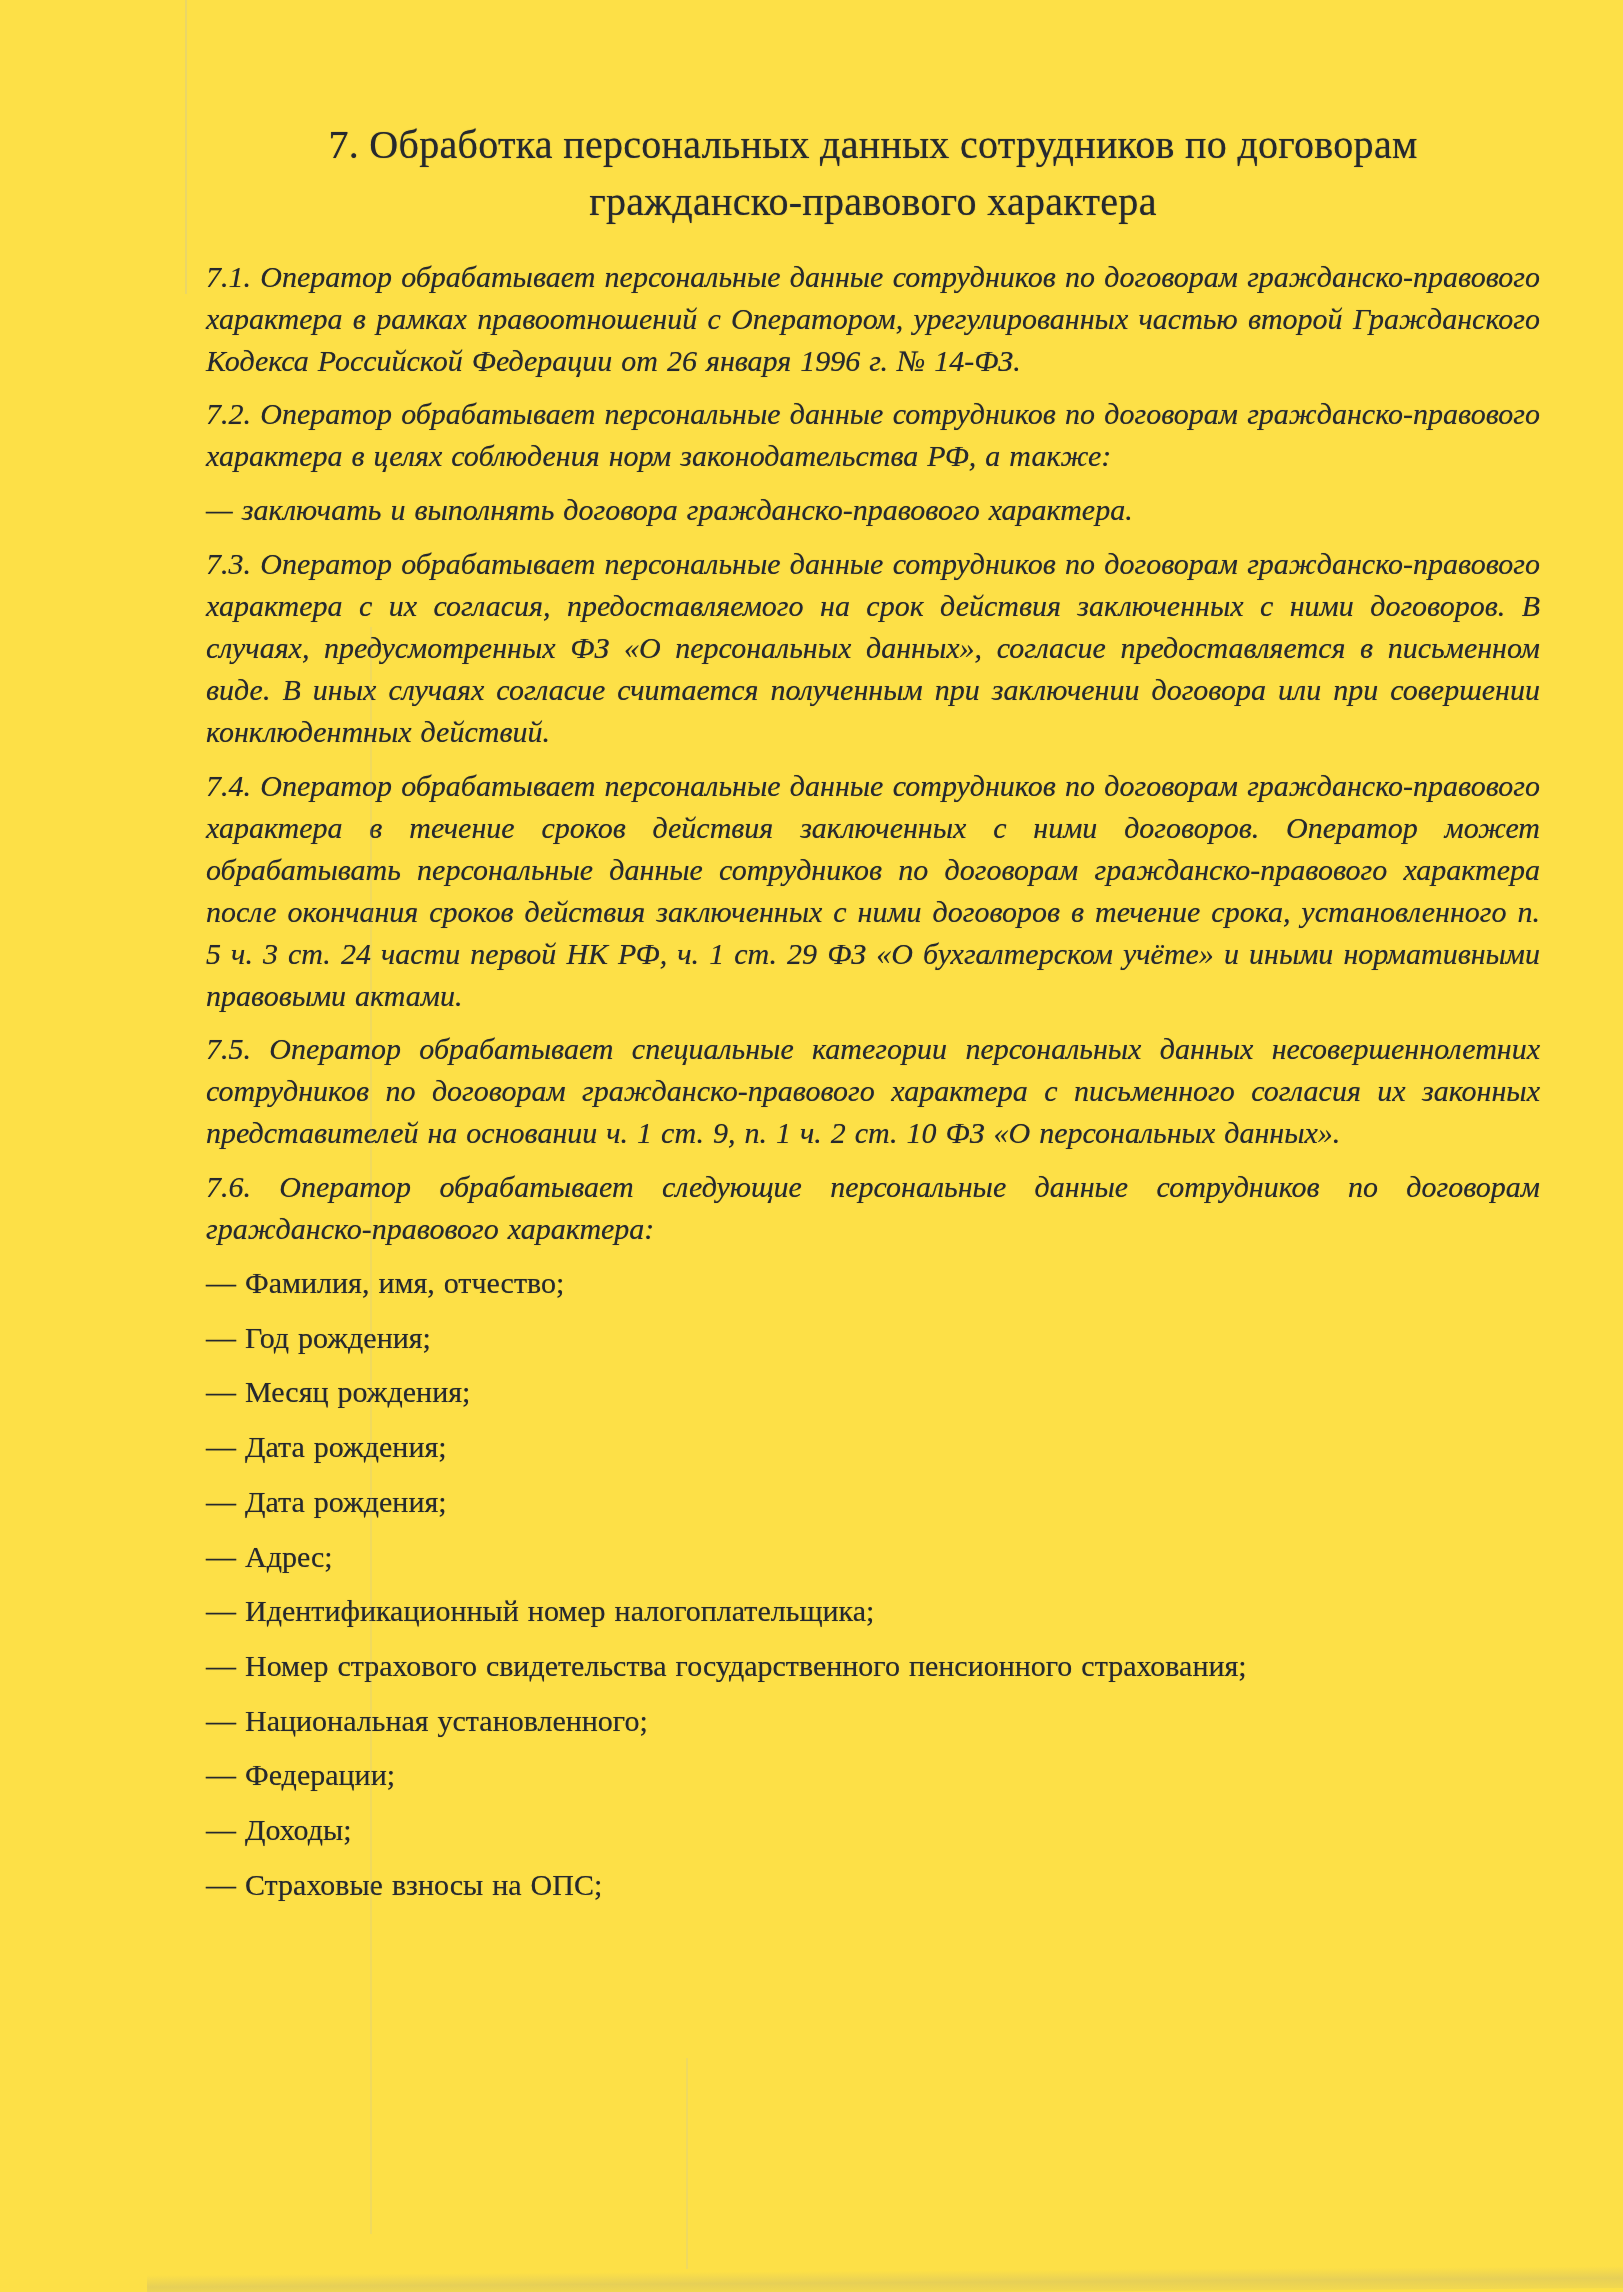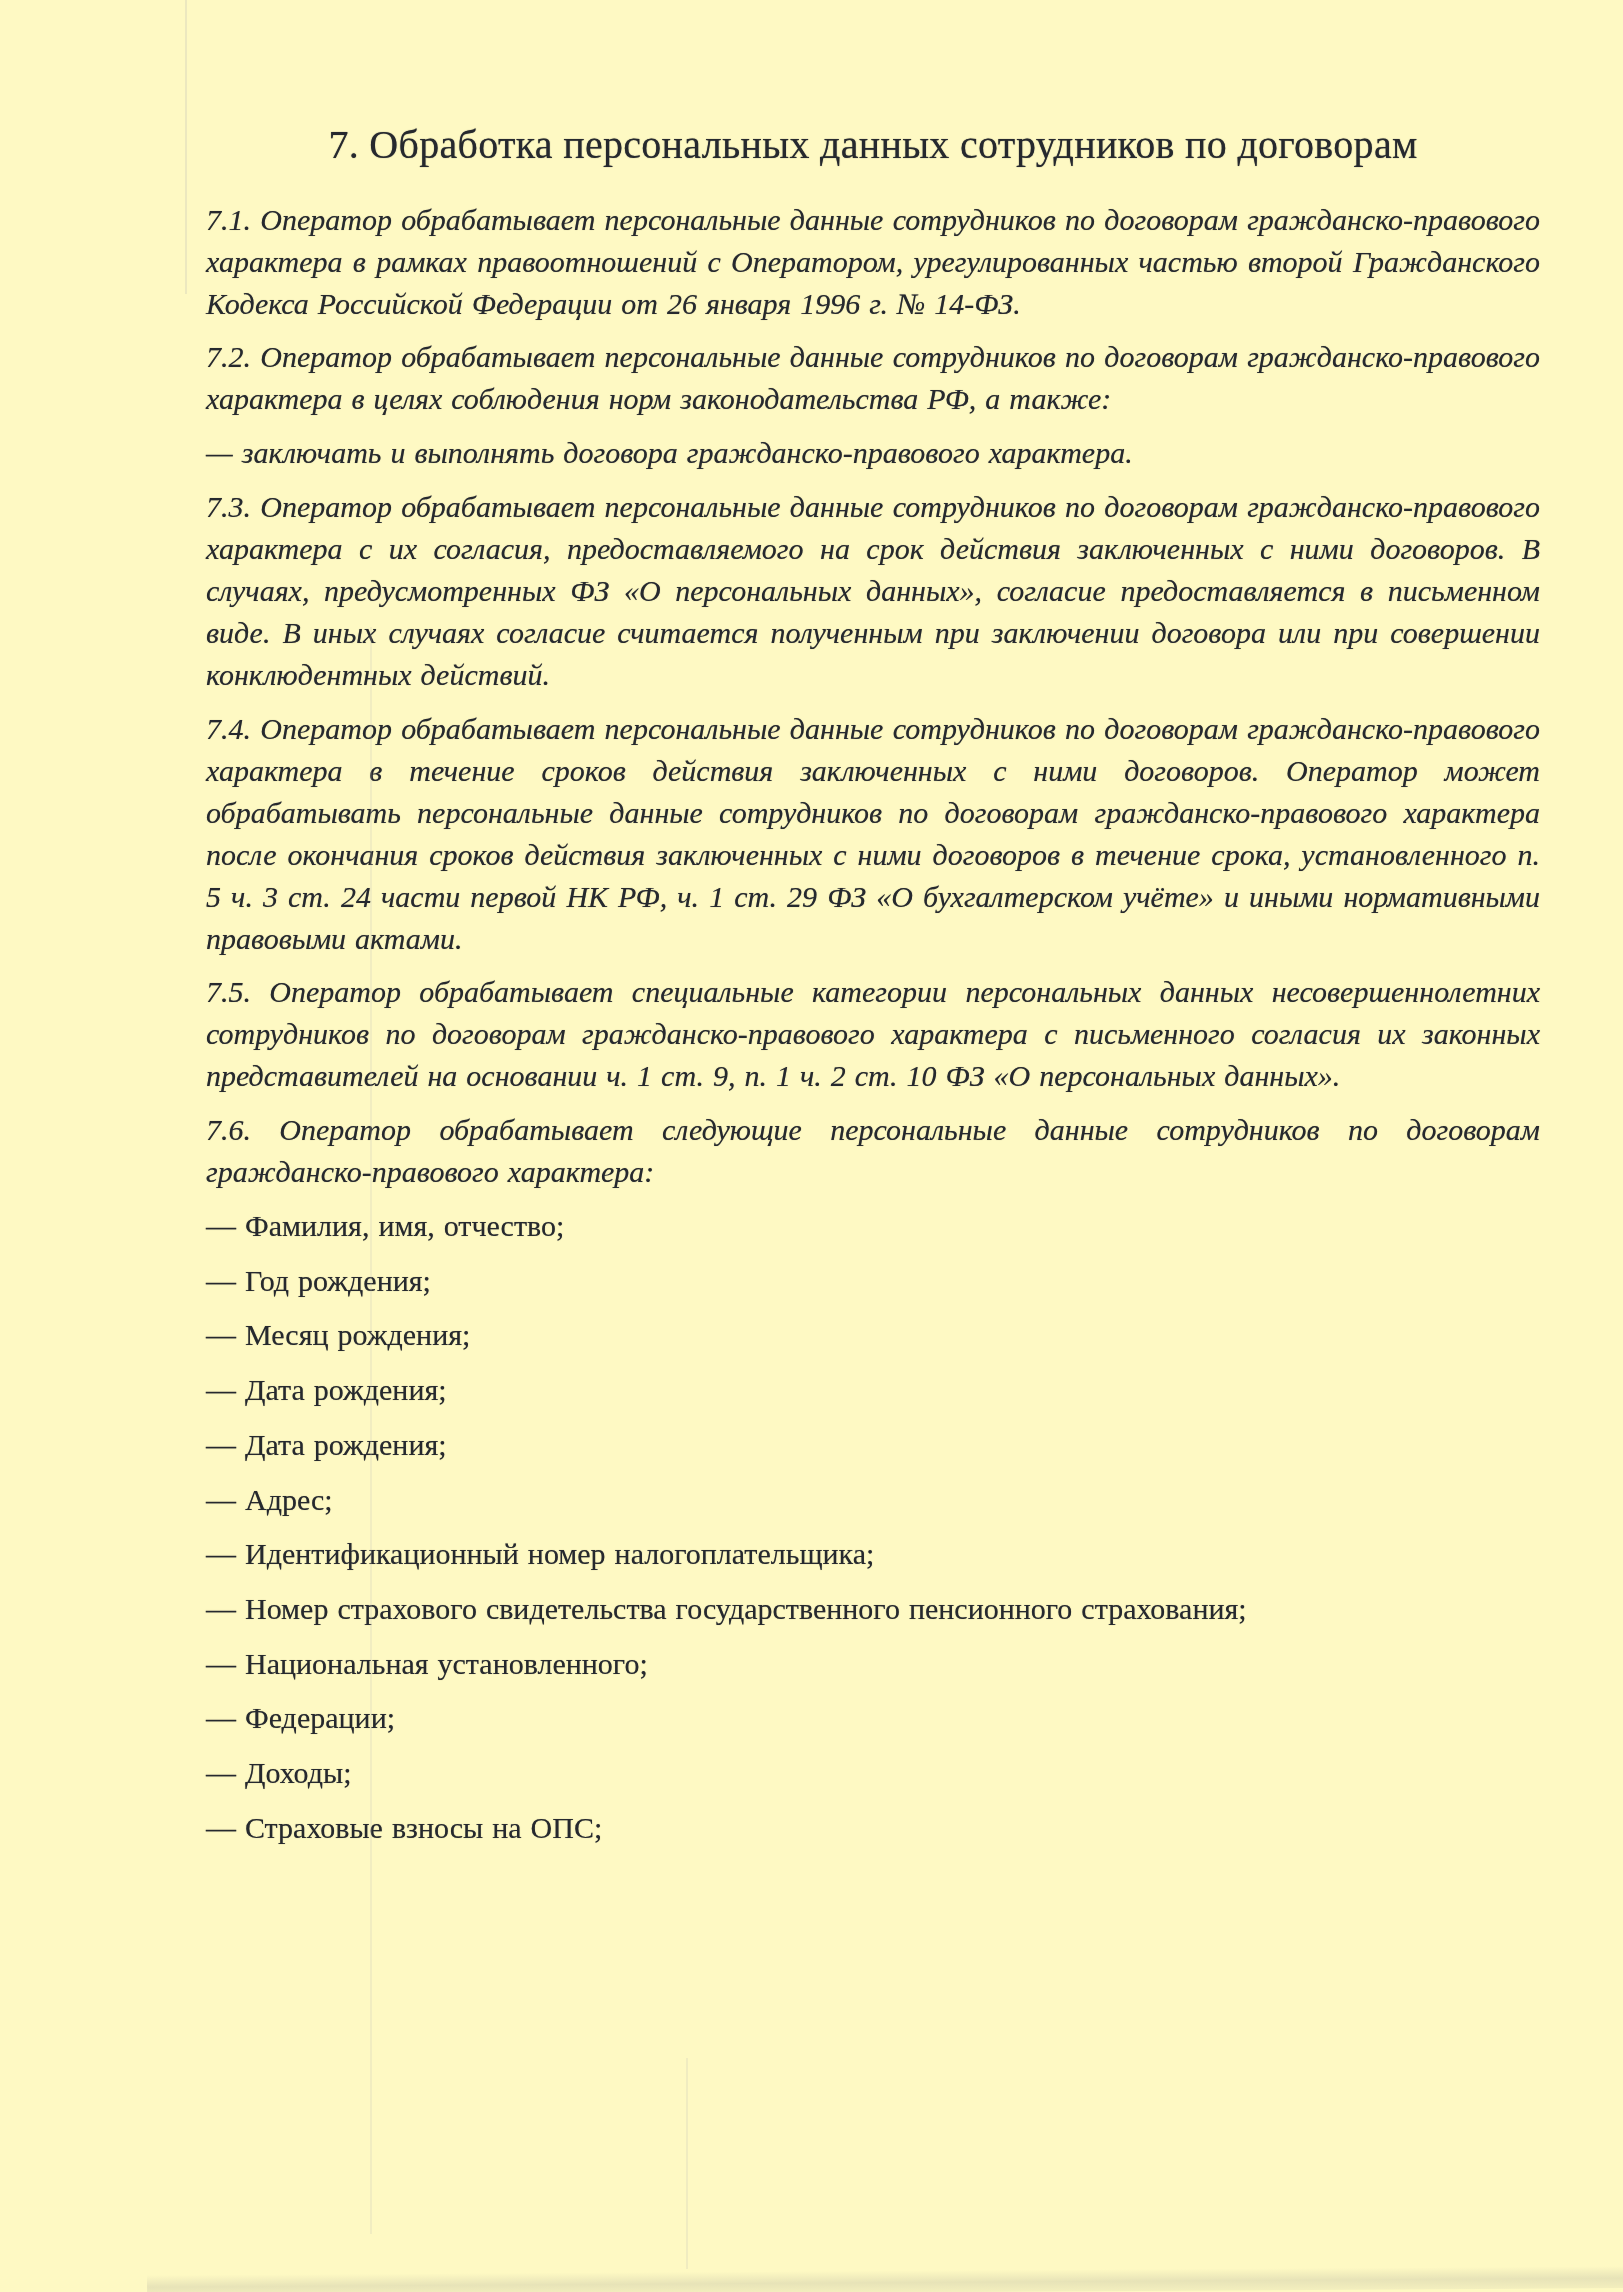--- a/index.html
+++ b/index.html
@@ -11,21 +11,21 @@
     width: 1623px;
     height: 2293px;
     position: relative;
     overflow: hidden;
     font-family: "Liberation Serif", "DejaVu Serif", serif;
     color: #26292e;
   }
   .page {
     position: absolute;
     inset: 0;
-    background: #fef9c3;
+    background: #fde047;
     box-sizing: border-box;
     padding: 116px 83px 0 206px;
     text-shadow: 0 0 0.8px rgba(38, 41, 46, 0.55);
     filter: blur(0.2px);
   }
   .doc-title {
     font-size: 40px;
     line-height: 57px;
     font-weight: normal;
     text-align: center;
@@ -72,21 +72,21 @@
     transform: rotate(-0.35deg);
     transform-origin: right center;
     pointer-events: none;
   }
 </style>
 </head>
 <body>
 
 <div class="page">
 
-  <h1 class="doc-title"><span>7. Обработка персональных данных сотрудников по договорам</span><br></h1>
+  <h1 class="doc-title"><span>7. Обработка персональных данных сотрудников по договорам</span><br><span>гражданско-правового характера</span></h1>
 
   <p class="para">7.1. Оператор обрабатывает персональные данные сотрудников по договорам гражданско-правового характера в рамках правоотношений с Оператором, урегулированных частью второй Гражданского Кодекса Российской Федерации от 26 января 1996 г. № 14-ФЗ.</p>
   <p class="para">7.2. Оператор обрабатывает персональные данные сотрудников по договорам гражданско-правового характера в целях соблюдения норм законодательства РФ, а также:</p>
   <p class="para">— заключать и выполнять договора гражданско-правового характера.</p>
   <p class="para">7.3. Оператор обрабатывает персональные данные сотрудников по договорам гражданско-правового характера с их согласия, предоставляемого на срок действия заключенных с ними договоров. В случаях, предусмотренных ФЗ «О персональных данных», согласие предоставляется в письменном виде. В иных случаях согласие считается полученным при заключении договора или при совершении конклюдентных действий.</p>
   <p class="para">7.4. Оператор обрабатывает персональные данные сотрудников по договорам гражданско-правового характера в течение сроков действия заключенных с ними договоров. Оператор может обрабатывать персональные данные сотрудников по договорам гражданско-правового характера после окончания сроков действия заключенных с ними договоров в течение срока, установленного п. 5 ч. 3 ст. 24 части первой НК РФ, ч. 1 ст. 29 ФЗ «О бухгалтерском учёте» и иными нормативными правовыми актами.</p>
   <p class="para">7.5. Оператор обрабатывает специальные категории персональных данных несовершеннолетних сотрудников по договорам гражданско-правового характера с письменного согласия их законных представителей на основании ч. 1 ст. 9, п. 1 ч. 2 ст. 10 ФЗ «О персональных данных».</p>
   <p class="para">7.6. Оператор обрабатывает следующие персональные данные сотрудников по договорам гражданско-правового характера:</p>
 
   <p class="list-item">— Фамилия, имя, отчество;</p>

